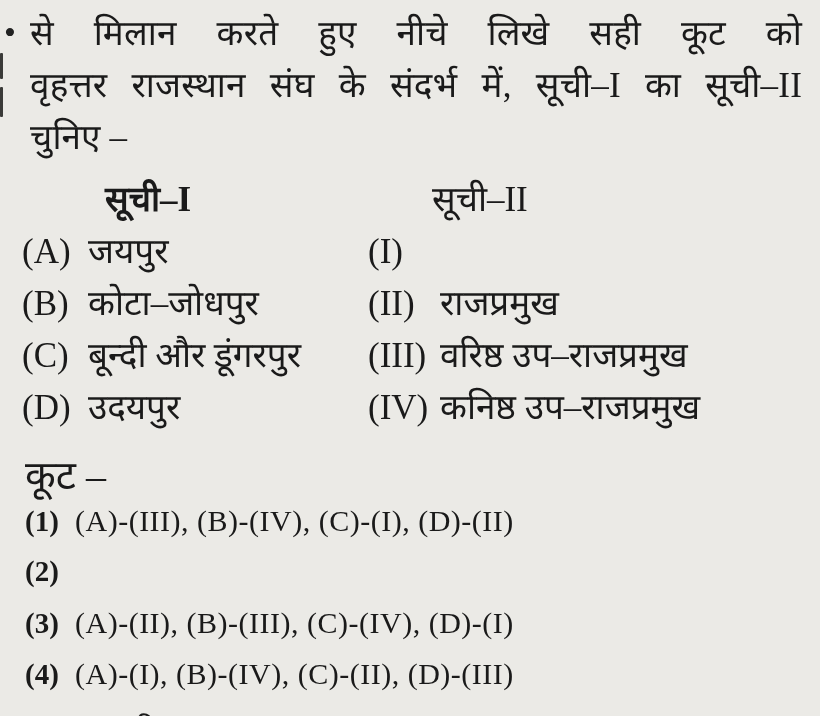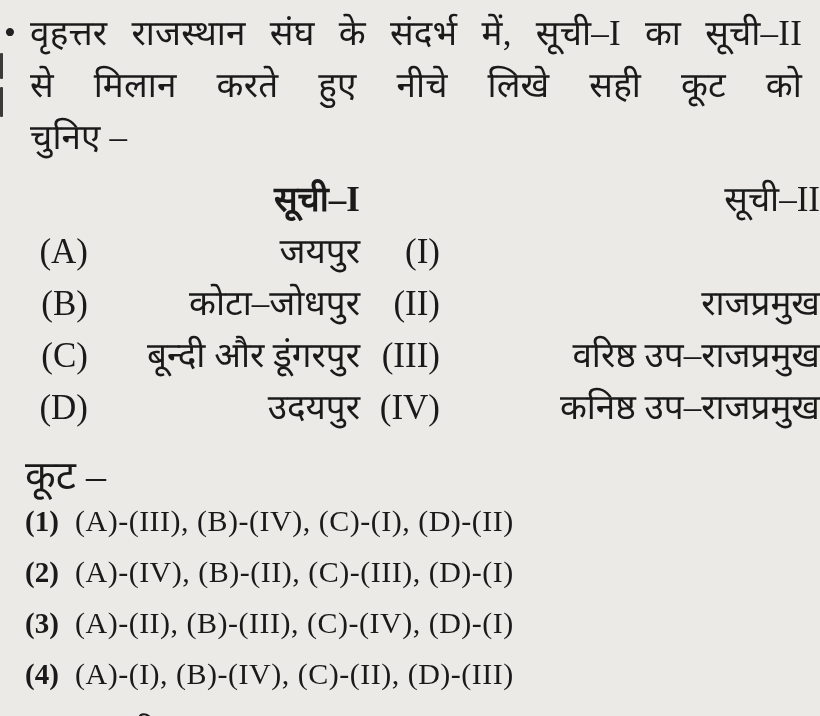--- a/index.html
+++ b/index.html
@@ -32,21 +32,21 @@
     font-size: 35px; line-height: 52px;
     letter-spacing: 0.2px;
     white-space: nowrap;
   }
   .q-line.justify {
     white-space: normal;
     text-align: justify;
     text-align-last: justify;
   }
 
-  .match { margin-left: 22px; margin-top: 10px; text-align: right; }
+  .match { margin-left: 22px; margin-top: 10px; }
   .m-head { display: grid; grid-template-columns: 338px 1fr; font-size: 35px; line-height: 52px; }
   .m-head .h1 { padding-left: 83px; font-weight: bold; }
   .m-head .h2 { padding-left: 72px; font-weight: normal; }
 
   .m-row {
     display: grid;
     grid-template-columns: 66px 272px 80px 1fr;
     font-size: 35px; line-height: 52px;
   }
   .m-row .l-label { }
@@ -70,22 +70,22 @@
 </style>
 </head>
 <body>
 
 <span class="edge-mark m1"></span>
 <span class="edge-mark m2"></span>
 
 <span class="bullet">•</span>
 
 <div class="question">
+  <div class="q-line justify">से मिलान करते हुए नीचे लिखे सही कूट को</div>
   <div class="q-line justify">वृहत्तर राजस्थान संघ के संदर्भ में, सूची–I का सूची–II</div>
-  <div class="q-line justify">से मिलान करते हुए नीचे लिखे सही कूट को</div>
   <div class="q-line">चुनिए –</div>
 </div>
 
 <div class="match">
   <div class="m-head">
     <span class="h1">सूची–I</span>
     <span class="h2">सूची–II</span>
   </div>
 
   <div class="m-row">
@@ -118,21 +118,20 @@
 
 <div class="code-heading">कूट –</div>
 
 <div class="options">
   <div class="opt">
     <span class="num">(1)</span>
     <span class="txt">(A)-(III), (B)-(IV), (C)-(I), (D)-(II)</span>
   </div>
   <div class="opt">
     <span class="num">(2)</span>
-    <span class="txt">(A)-(IV), (B)-(II), (C)-(III), (D)-(I)</span>
   </div>
   <div class="opt">
     <span class="num">(3)</span>
     <span class="txt">(A)-(II), (B)-(III), (C)-(IV), (D)-(I)</span>
   </div>
   <div class="opt">
     <span class="num">(4)</span>
     <span class="txt">(A)-(I), (B)-(IV), (C)-(II), (D)-(III)</span>
   </div>
   <div class="opt">

